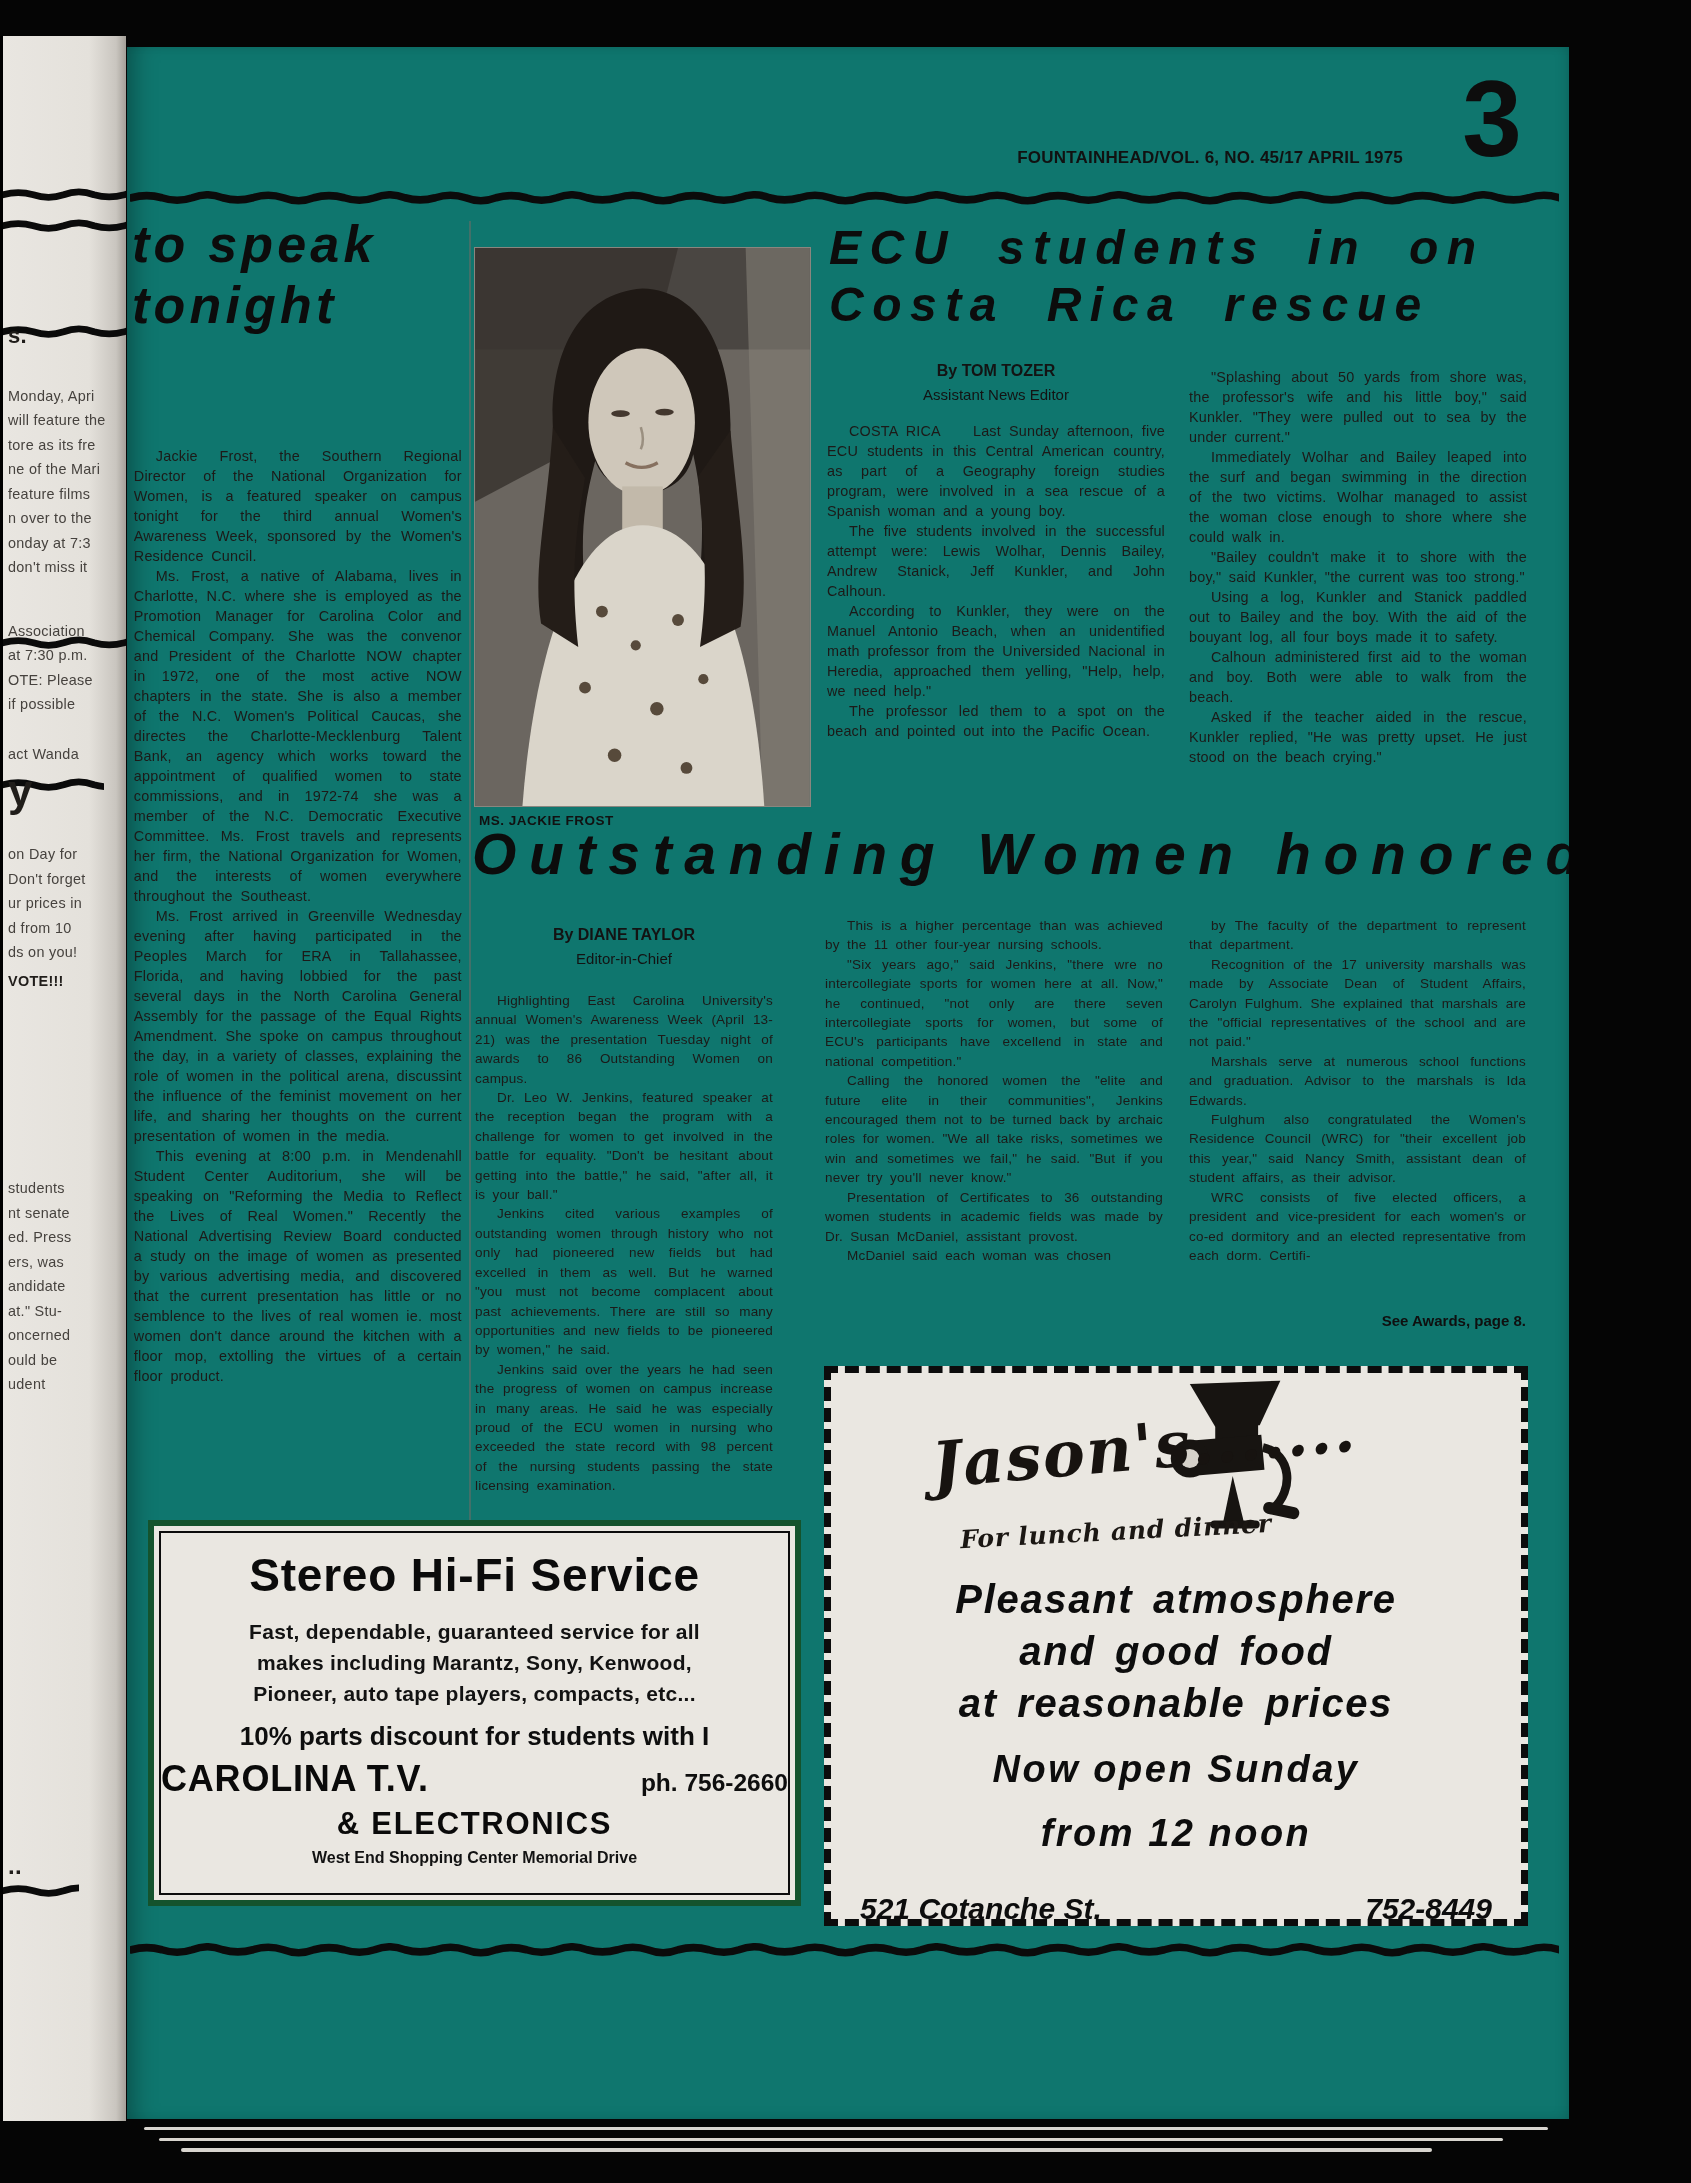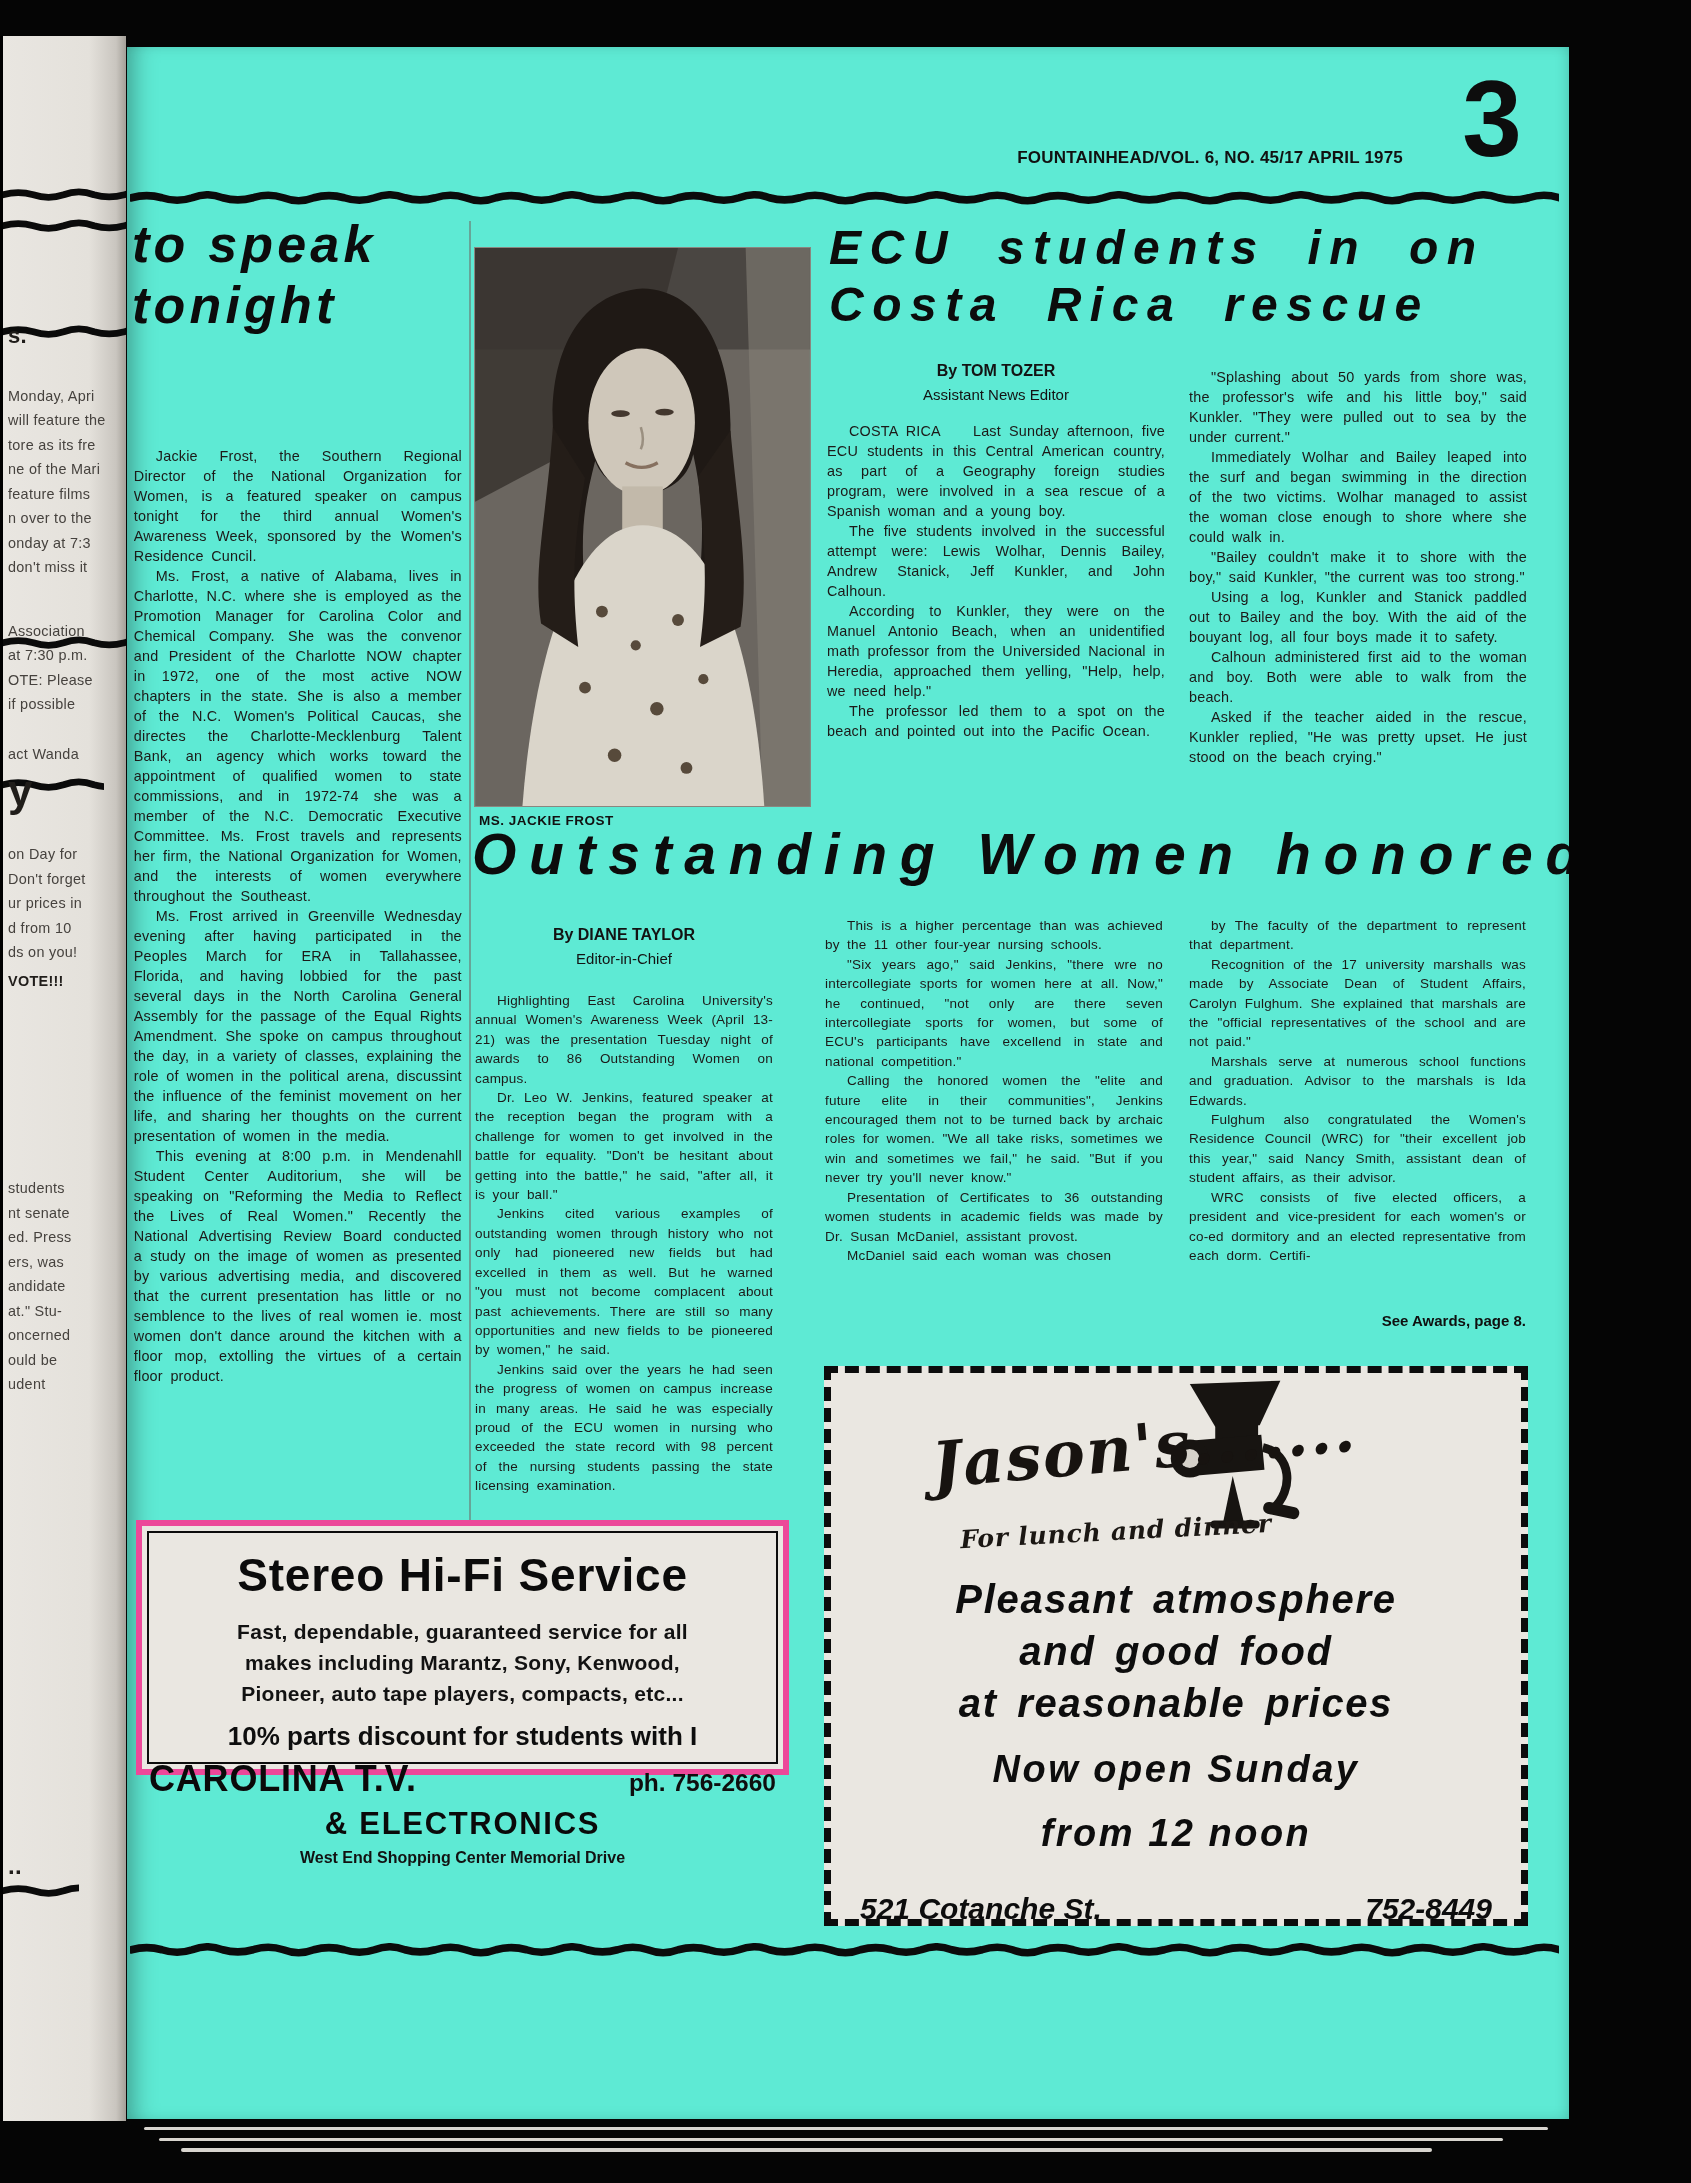--- a/index.html
+++ b/index.html
@@ -8,21 +8,21 @@
   
   .left-page{position:absolute;left:0;top:36px;width:123px;height:2085px;
              background:linear-gradient(90deg,#e9e6e1 0%,#e4e1db 70%,#c9c5bf 92%,#a39f98 100%);
              border-left:3.4px solid #000;overflow:hidden;}
   .left-page .frag{position:absolute;left:5px;width:127px;font-size:14.4px;color:#46423e;
                    white-space:nowrap;letter-spacing:0.3px;}
   .left-page .frag.b{font-weight:700;color:#201d1a;}
   .left-page svg{position:absolute;left:0;}
   
   .page{position:absolute;left:127px;top:47px;width:1442px;height:2072px;
-        background:#5eead4;overflow:hidden;
+        background:#0f766e;overflow:hidden;
         box-shadow:inset 18.6px 0 25px -13.5px rgba(0,0,0,.35), inset -6.8px 0 15px -8.5px rgba(0,0,0,.25);}
   .masthead{position:absolute;top:101px;left:769px;width:507px;text-align:right;
             font-weight:700;font-size:17px;letter-spacing:0.2px;color:#111;}
   .pagenum{position:absolute;top:18.6px;left:1306px;width:118px;text-align:center;
            font-weight:700;font-size:107px;line-height:1;color:#0d0d0d;}
   .rule-top{position:absolute;top:144px;left:3.4px;}
   .rule-bottom{position:absolute;top:1896px;left:3.4px;}
   
   .frost-headline{position:absolute;top:167px;left:5px;width:355px;
                   font-style:italic;font-weight:700;font-size:52px;line-height:61px;
@@ -52,22 +52,22 @@
   .women-col3{top:869px;left:1062px;width:337px;height:391px;}
   .see-awards{position:absolute;top:1265px;left:1062px;width:337px;text-align:right;
               font-weight:700;font-size:15px;color:#0f0f0f;}
   
   .photo{position:absolute;left:348px;top:201px;width:335px;height:558px;overflow:hidden;
          outline:0.8px solid #8a867f;}
   .caption{position:absolute;left:352px;top:766px;font-weight:700;font-size:13.5px;
            letter-spacing:0.5px;color:#111;}
   .vrule{position:absolute;left:342px;top:174px;width:1.7px;height:1307px;background:#6f6b66;opacity:.55;}
   
-  .stereo-ad{position:absolute;left:9px;top:1473px;width:653px;height:255px;
-             border:6px solid #ec4899;background:#eae7e1;box-sizing:border-box;}
+  .stereo-ad{position:absolute;left:21px;top:1473px;width:653px;height:386px;
+             border:6px solid #14532d;background:#eae7e1;box-sizing:border-box;}
   .stereo-inner{position:absolute;inset:5px;border:2.5px solid #0c0c0c;text-align:center;
                 padding-top:15px;box-sizing:border-box;}
   .stereo-title{font-weight:700;font-size:46px;letter-spacing:0.8px;color:#0b0b0b;}
   .stereo-lines{margin-top:13.5px;font-weight:700;font-size:21px;line-height:31px;
                 letter-spacing:0.3px;color:#121212;}
   .stereo-lines p{margin:0;}
   .stereo-discount{margin-top:12px;font-weight:700;font-size:26px;color:#0e0e0e;}
   .stereo-name-row{margin-top:6.8px;display:flex;justify-content:space-between;align-items:baseline;gap:39px;}
   .stereo-name{font-weight:700;font-size:36px;letter-spacing:0.8px;color:#0a0a0a;}
   .stereo-phone{font-weight:700;font-size:24.5px;color:#0e0e0e;}

